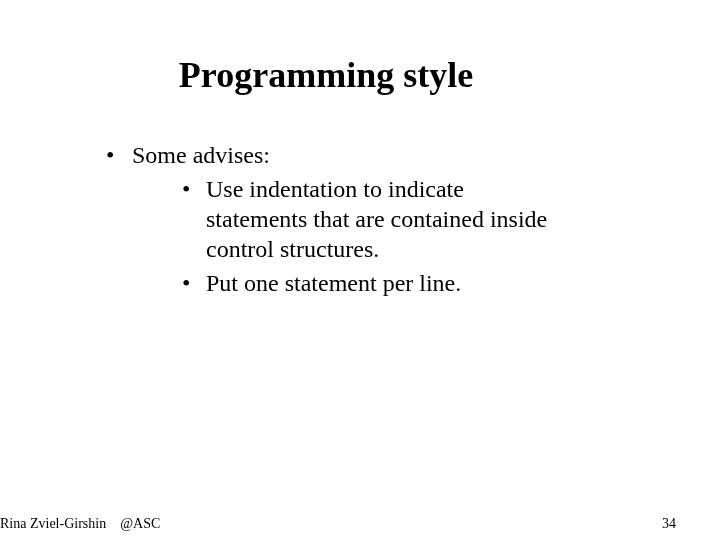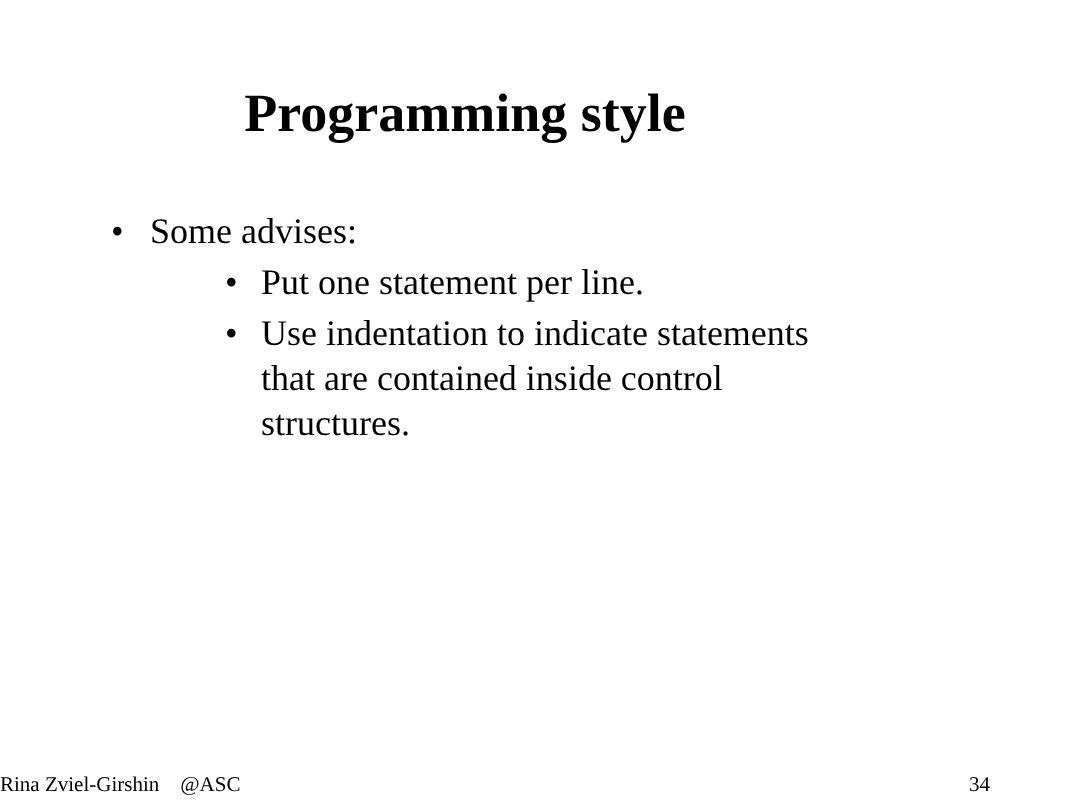--- a/index.html
+++ b/index.html
@@ -9,21 +9,21 @@
     height: 540px;
     background: #ffffff;
     font-family: "Times New Roman", Times, serif;
     color: #000000;
   }
   .slide {
     position: relative;
     box-sizing: border-box;
     width: 620px;
     height: 540px;
-    padding: 36px 60px 0 60px;
+    padding: 36px 60px 0 92px;
   }
   .title {
     text-align: center;
     font-size: 36px;
     font-weight: bold;
     margin: 18px 0 44px 0;
   }
   .body {
     font-size: 24px;
     line-height: 1.25;
@@ -60,34 +60,34 @@
     font-family: "Times New Roman", Times, serif;
   }
   .footer-center {
     position: absolute;
     left: 0;
     width: 720px;
     text-align: left;
   }
   .footer-right {
     position: absolute;
-    right: 60px;
+    right: 44px;
   }
 </style>
 </head>
 <body>
 
 <div class="slide">
 
   <div class="title">Programming style</div>
 
   <div class="body">
     <div class="lvl1">Some advises:</div>
+    <div class="lvl2">Use indentation to indicate statements that are contained inside control structures.</div>
     <div class="lvl2">Put one statement per line.</div>
-    <div class="lvl2">Use indentation to indicate statements that are contained inside control structures.</div>
   </div>
 
   <div class="footer">
     <div class="footer-center">
       <span>Rina Zviel-Girshin</span>&nbsp;&nbsp;&nbsp;&nbsp;<span>@ASC</span>
     </div>
     <div class="footer-right">34</div>
   </div>
 
 </div>

